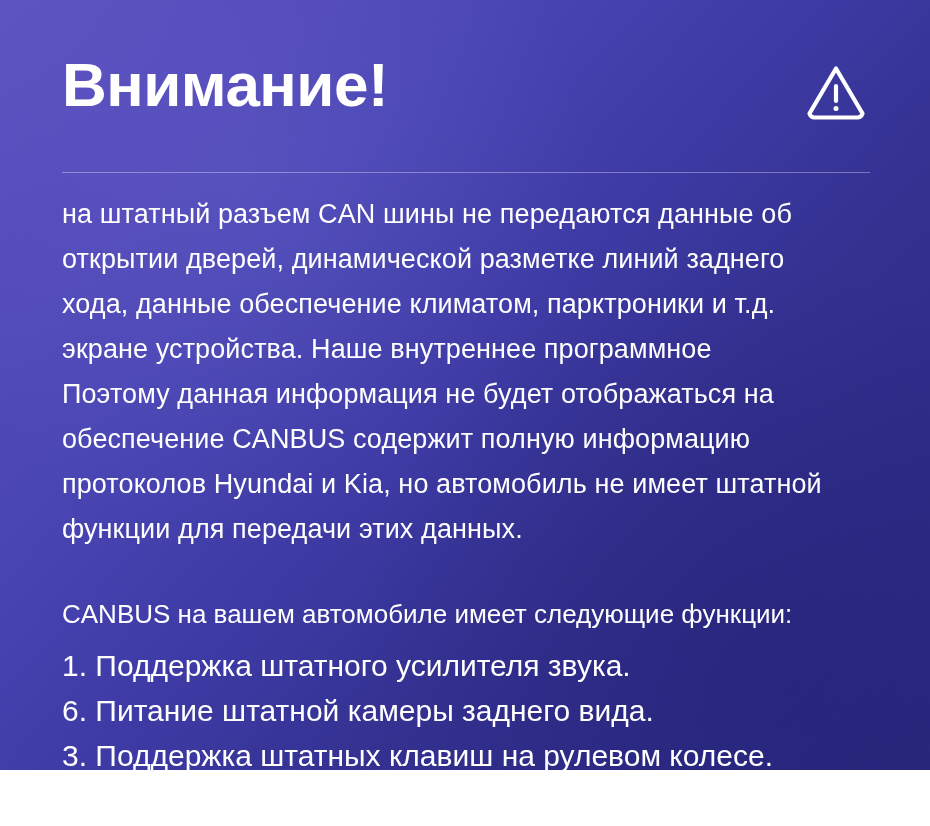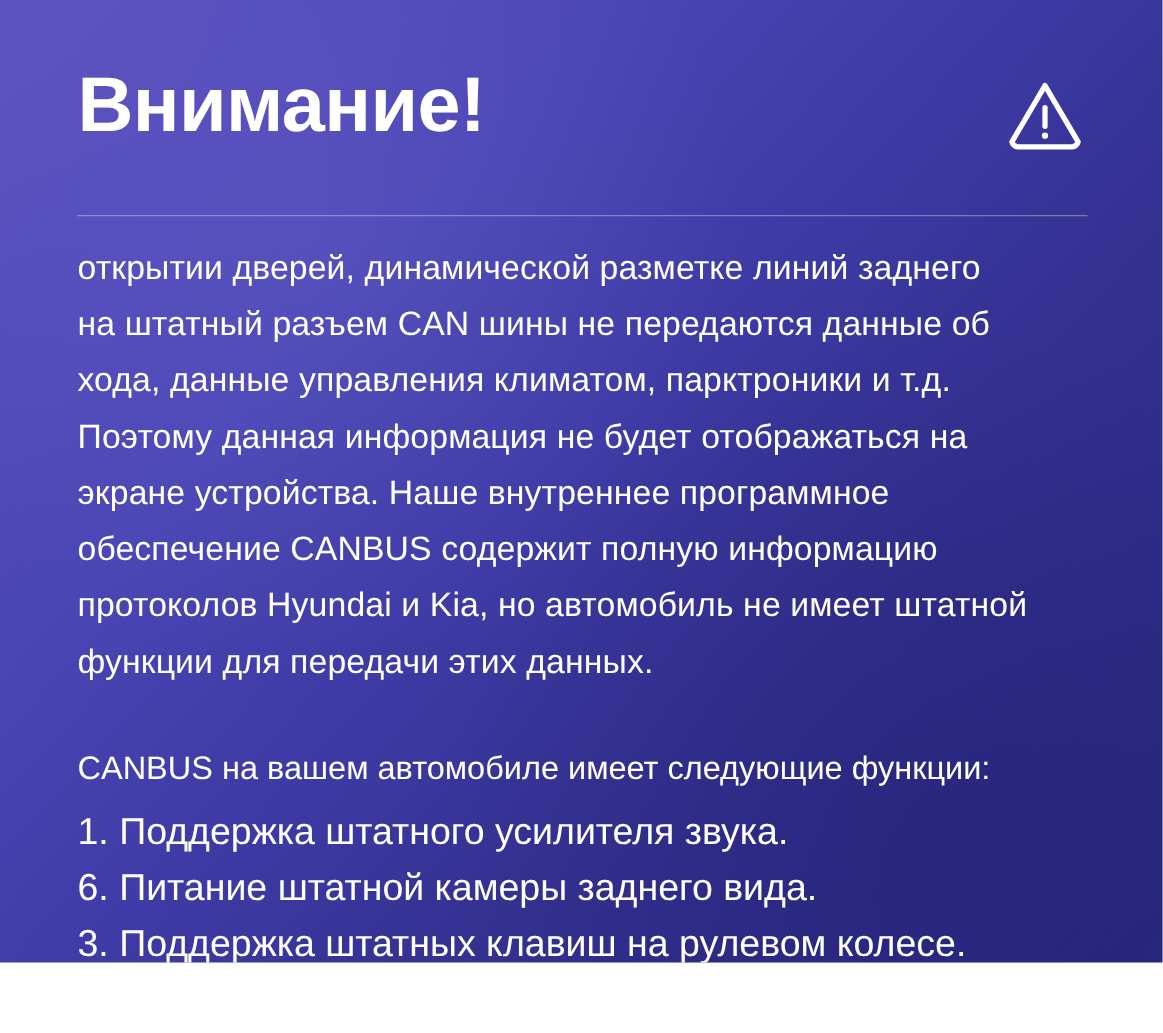--- a/index.html
+++ b/index.html
@@ -147,25 +147,25 @@
         <svg width="64" height="62" viewBox="0 0 64 62" fill="none" xmlns="http://www.w3.org/2000/svg">
           <path d="M32 6.5 L58.5 51.5 A5.5 5.5 0 0 1 54 55.5 L10 55.5 A5.5 5.5 0 0 1 5.5 51.5 Z" stroke="#ffffff" stroke-width="4.2" stroke-linejoin="round" fill="none"></path>
           <line x1="32" y1="24" x2="32" y2="39" stroke="#ffffff" stroke-width="4.2" stroke-linecap="round"></line>
           <circle cx="32" cy="46.5" r="2.5" fill="#ffffff"></circle>
         </svg>
       </span>
     </div>
 
     <div class="body-block">
       <p class="para">
+        <span class="para-line">на штатный разъем CAN шины не передаются данные об</span>
         <span class="para-line">открытии дверей, динамической разметке линий заднего</span>
-        <span class="para-line">на штатный разъем CAN шины не передаются данные об</span>
-        <span class="para-line">хода, данные управления климатом, парктроники и т.д.</span>
+        <span class="para-line">хода, данные обеспечение климатом, парктроники и т.д.</span>
+        <span class="para-line">экране устройства. Наше внутреннее программное</span>
         <span class="para-line">Поэтому данная информация не будет отображаться на</span>
-        <span class="para-line">экране устройства. Наше внутреннее программное</span>
         <span class="para-line">обеспечение CANBUS содержит полную информацию</span>
         <span class="para-line">протоколов Hyundai и Kia, но автомобиль не имеет штатной</span>
         <span class="para-line">функции для передачи этих данных.</span>
       </p>
     </div>
 
     <div class="list-block">
       <p class="list-intro">CANBUS на вашем автомобиле имеет следующие функции:</p>
       <ul class="list">
         <li>1. Поддержка штатного усилителя звука.</li>

